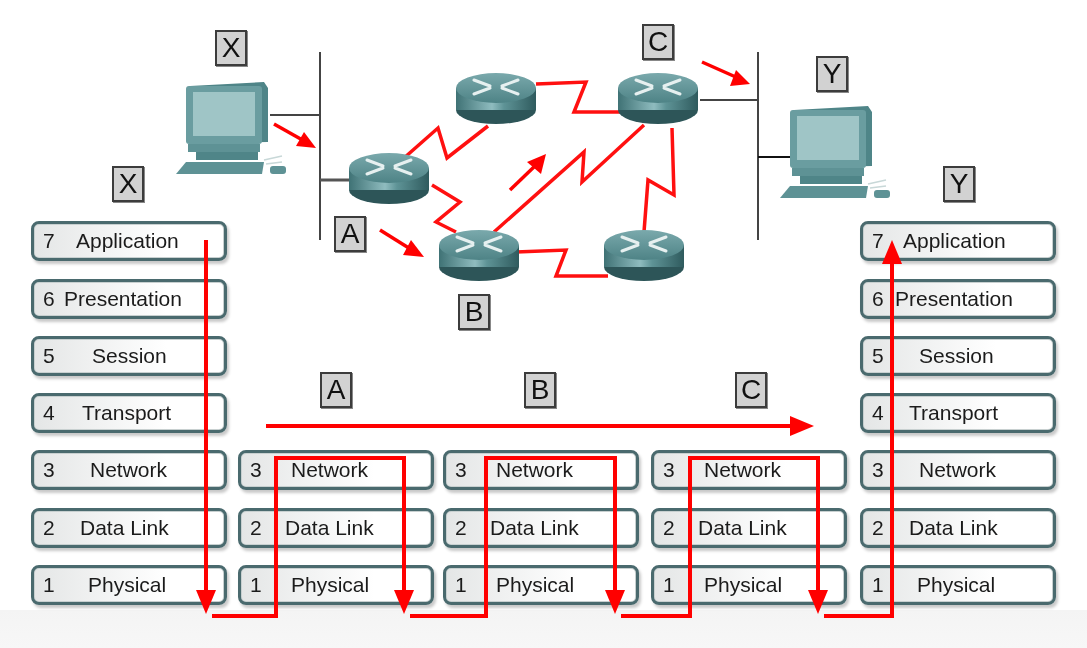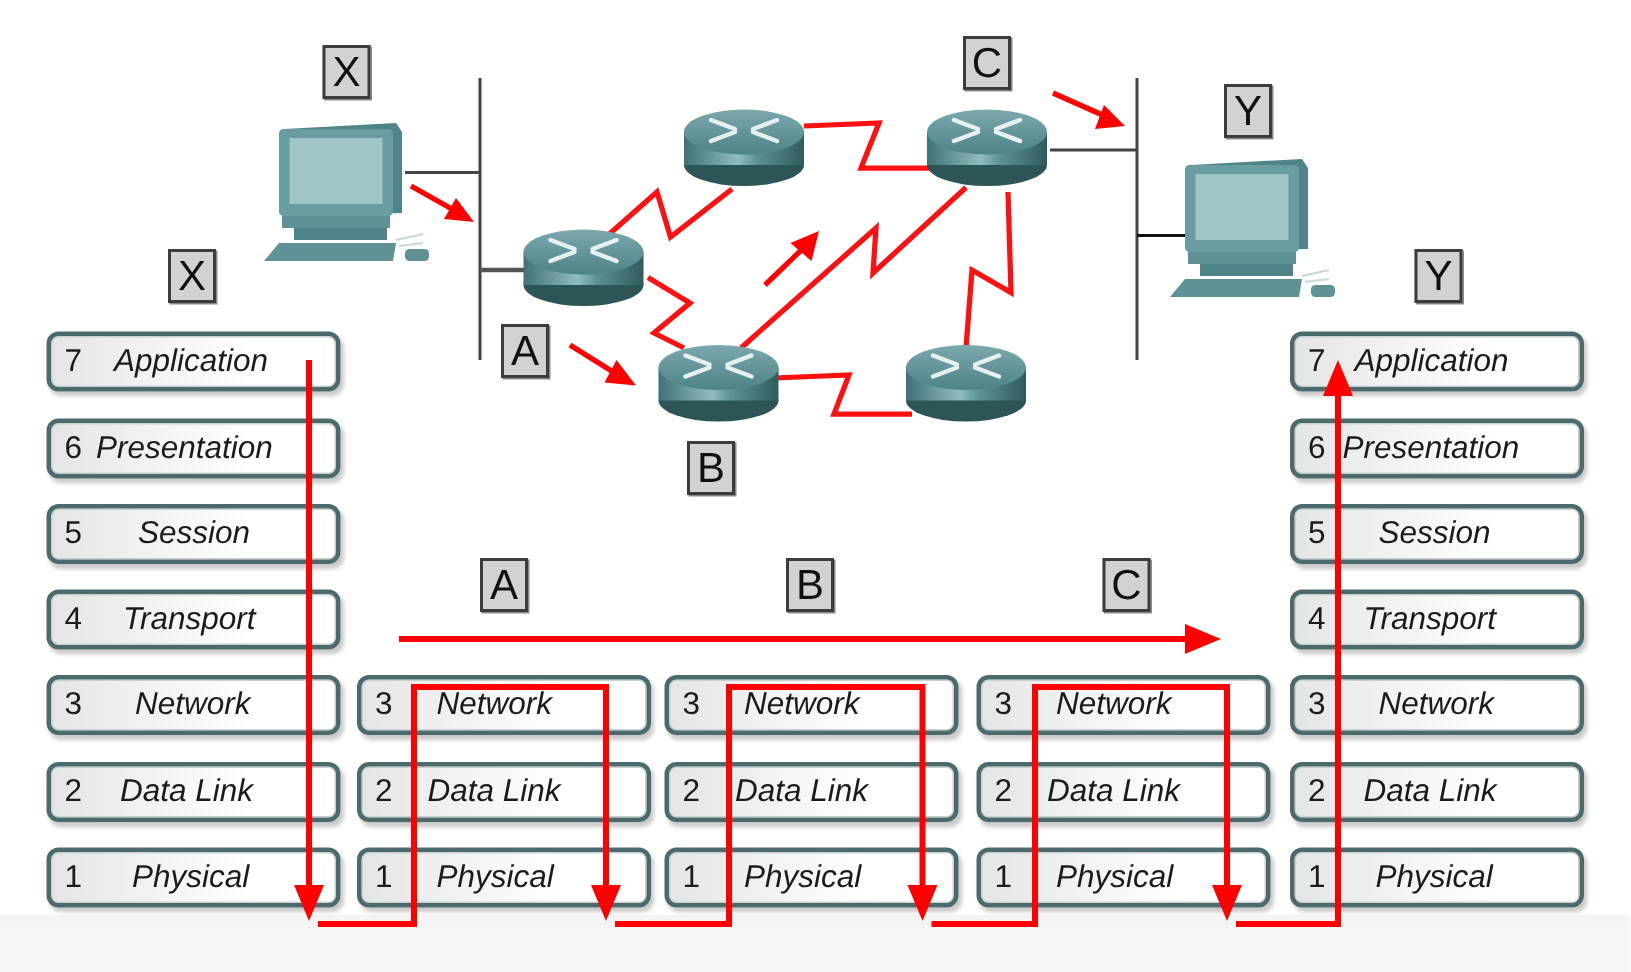--- a/index.html
+++ b/index.html
@@ -10,21 +10,21 @@
   .tag { position:absolute; width:32px; height:36px; box-sizing:border-box;
          background:#d2d2d2; border:2px solid #3c3c3c;
          box-shadow:1px 1px 0 #888;
          font-size:28px; line-height:32px; text-align:center; color:#111; }
   .layer { position:absolute; width:196px; height:40px; box-sizing:border-box;
            border:3px solid #4a6a6e; border-radius:8px;
            background:linear-gradient(to right,#e4e6e6 0%,#ffffff 70%,#ffffff 100%);
            box-shadow:inset 0 0 0 1px #c8d0d0, 2px 3px 3px #c9c9c9;
            font-size:21px; color:#1b1b1b; white-space:pre; line-height:34px; }
   .layer .num { position:absolute; left:9px; top:0; }
-  .layer .name { position:absolute; top:0;font-style:italic; }
+  .layer .name { position:absolute; top:0; }
   svg.overlay { position:absolute; left:0; top:0; }
 </style>
 </head>
 <body>
 
 <div class="bottom-fade"></div>
 
 <svg class="overlay" width="1087" height="648">
   <defs>
     <linearGradient id="rbody" x1="0" x2="1" y1="0" y2="0">

